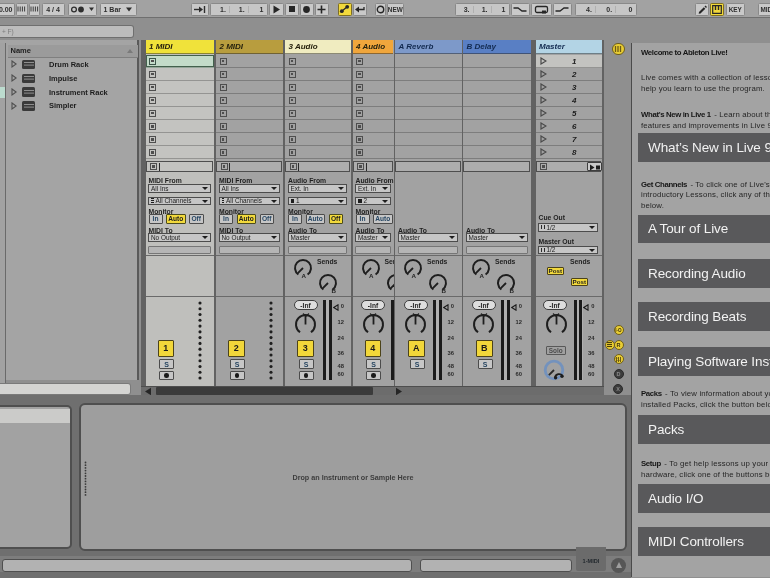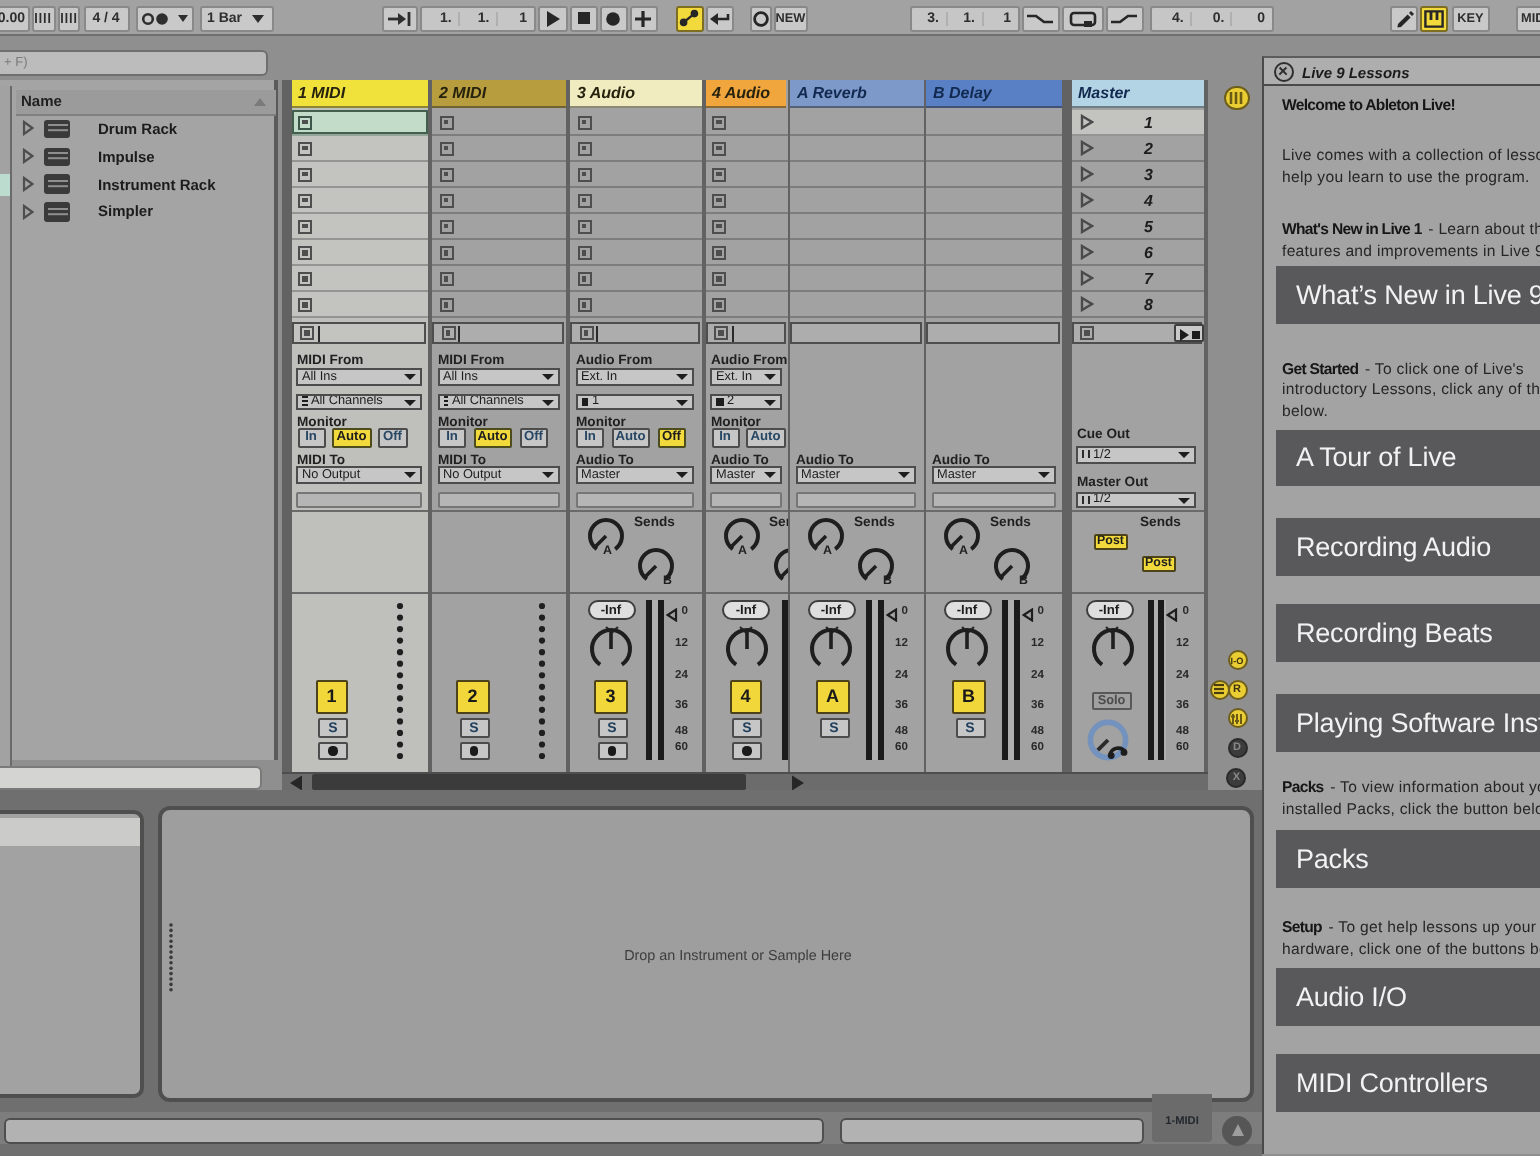--- a/index.html
+++ b/index.html
@@ -75,21 +75,21 @@
 #l-body { position:absolute; left:0; top:14.5px; width:139px; height:534px; background:#a3a3a3; border-left:1.5px solid #4a4a4a; overflow:visible; }
 .l-para { position:absolute; left:9px; width:280px; font-size:7.8px; color:#262626; line-height:10.9px; white-space:nowrap; letter-spacing:0.15px; }
 .l-para b { color:#161616; letter-spacing:-0.35px; margin-right:1px; }
 .l-banner { position:absolute; left:6px; width:290px; height:28.5px; background:#59595b; color:#f2f2f2; font-size:13.5px; letter-spacing:-0.1px; display:flex; align-items:center; padding-left:10px; white-space:nowrap; }
 
 
 #bottom { position:absolute; left:0; top:395px; width:631px; height:183px; background:#6f6f6f; }
 #bl-panel { position:absolute; left:-8px; top:10px; width:80px; height:144px; background:#a2a2a2; border:2px solid #4f4f4f; border-radius:5px; }
 #bl-panel .band { position:absolute; left:1px; top:1.5px; width:75px; height:14px; background:#cbcbc9; }
 #dev-panel { position:absolute; left:79px; top:8px; width:548px; height:148px; background:#9e9e9e; border:2.5px solid #4f4f4f; border-radius:6px; }
-#dev-drop { position:absolute; left:0; top:0; width:100%; height:100%; display:flex; align-items:center; justify-content:center; font-size:7.2px; font-weight:normal; color:#3d3d3d;margin-left:16px; }
+#dev-drop { position:absolute; left:0; top:0; width:100%; height:100%; display:flex; align-items:center; justify-content:center; font-size:7.2px; font-weight:bold; color:#3d3d3d; }
 #dev-dots { position:absolute; left:3px; top:56px; width:3px; height:36px; }
 #status1 { position:absolute; left:2px; top:164px; width:410px; height:13px; background:#b2b2b2; border:1px solid #4f4f4f; border-radius:3px; }
 #status2 { position:absolute; left:420px; top:164px; width:152px; height:13px; background:#b2b2b2; border:1px solid #4f4f4f; border-radius:3px; }
 #dtab { position:absolute; left:576px; top:152px; width:30px; height:24px; background:#6b6b6b; border-radius:0 0 2px 2px; display:flex; align-items:flex-end; justify-content:center; }
 #dtab span { font-size:5.6px; font-weight:bold; color:#23292e; margin-bottom:7px; }
 #dcirc { position:absolute; left:611px; top:162.5px; width:15px; height:15px; border-radius:50%; background:#565656; display:flex; align-items:center; justify-content:center; }
 #dcirc i { width:0; height:0; border-left:3.8px solid transparent; border-right:3.8px solid transparent; border-bottom:6.4px solid #9e9e9e; margin-top:-0.5px; }
 </style>
 </head>
 <body>
@@ -822,41 +822,37 @@
     <div class="rtog yel" style="left: 10.5px; top: 314px; width: 10px; height: 10px;">
       <svg width="7" height="7" viewBox="0 0 7 7" style="position: static;">
         <path d="M1.5,1 V6 M3.5,1 V6 M5.5,1 V6" stroke="#6b5a14" stroke-width="1" fill="none"></path>
         <path d="M0.5,2.2 H2.5 M2.5,4.5 H4.5" stroke="#6b5a14" stroke-width="1" fill="none"></path>
       </svg>
     </div>
     <div class="rtog dark" style="left: 10.5px; top: 329.3px; width: 10px; height: 10px; font-size: 5.5px;">D</div>
     <div class="rtog dark" style="left: 10.2px; top: 343.7px; width: 10px; height: 10px; font-size: 5.5px;">X</div>
   </div>
 <div id="lessons">
-  <div id="l-head">
-    <span id="l-close"></span>
-    <span class="ttl">Live 9 Lessons</span>
-  </div>
   <div id="l-body">
       <div class="l-para" style="top: 5px;">
         <div><b>Welcome to Ableton Live!</b></div>
       </div>
       <div class="l-para" style="top: 30.5px;">
         <div><span>Live comes with a collection of lessons to</span></div>
         <div>help you learn to use the program.</div>
       </div>
       <div class="l-para" style="top: 67.5px;">
         <div><b>What's New in Live 1</b><span> - Learn about the new</span></div>
         <div>features and improvements in Live 9.</div>
       </div>
       <div class="l-banner" style="top: 90.5px;">
         <span>What’s New in Live 9</span>
       </div>
       <div class="l-para" style="top: 137px;">
-        <div><b>Get Started</b><span> - To click one of Live's</span></div>
+        <div><b>Get Channels</b><span> - To click one of Live's</span></div>
         <div>introductory Lessons, click any of the titles</div>
         <div>below.</div>
       </div>
       <div class="l-banner" style="top: 172px;">
         <span>A Tour of Live</span>
       </div>
       <div class="l-banner" style="top: 216.5px;">
         <span>Recording Audio</span>
       </div>
       <div class="l-banner" style="top: 259.5px;">

